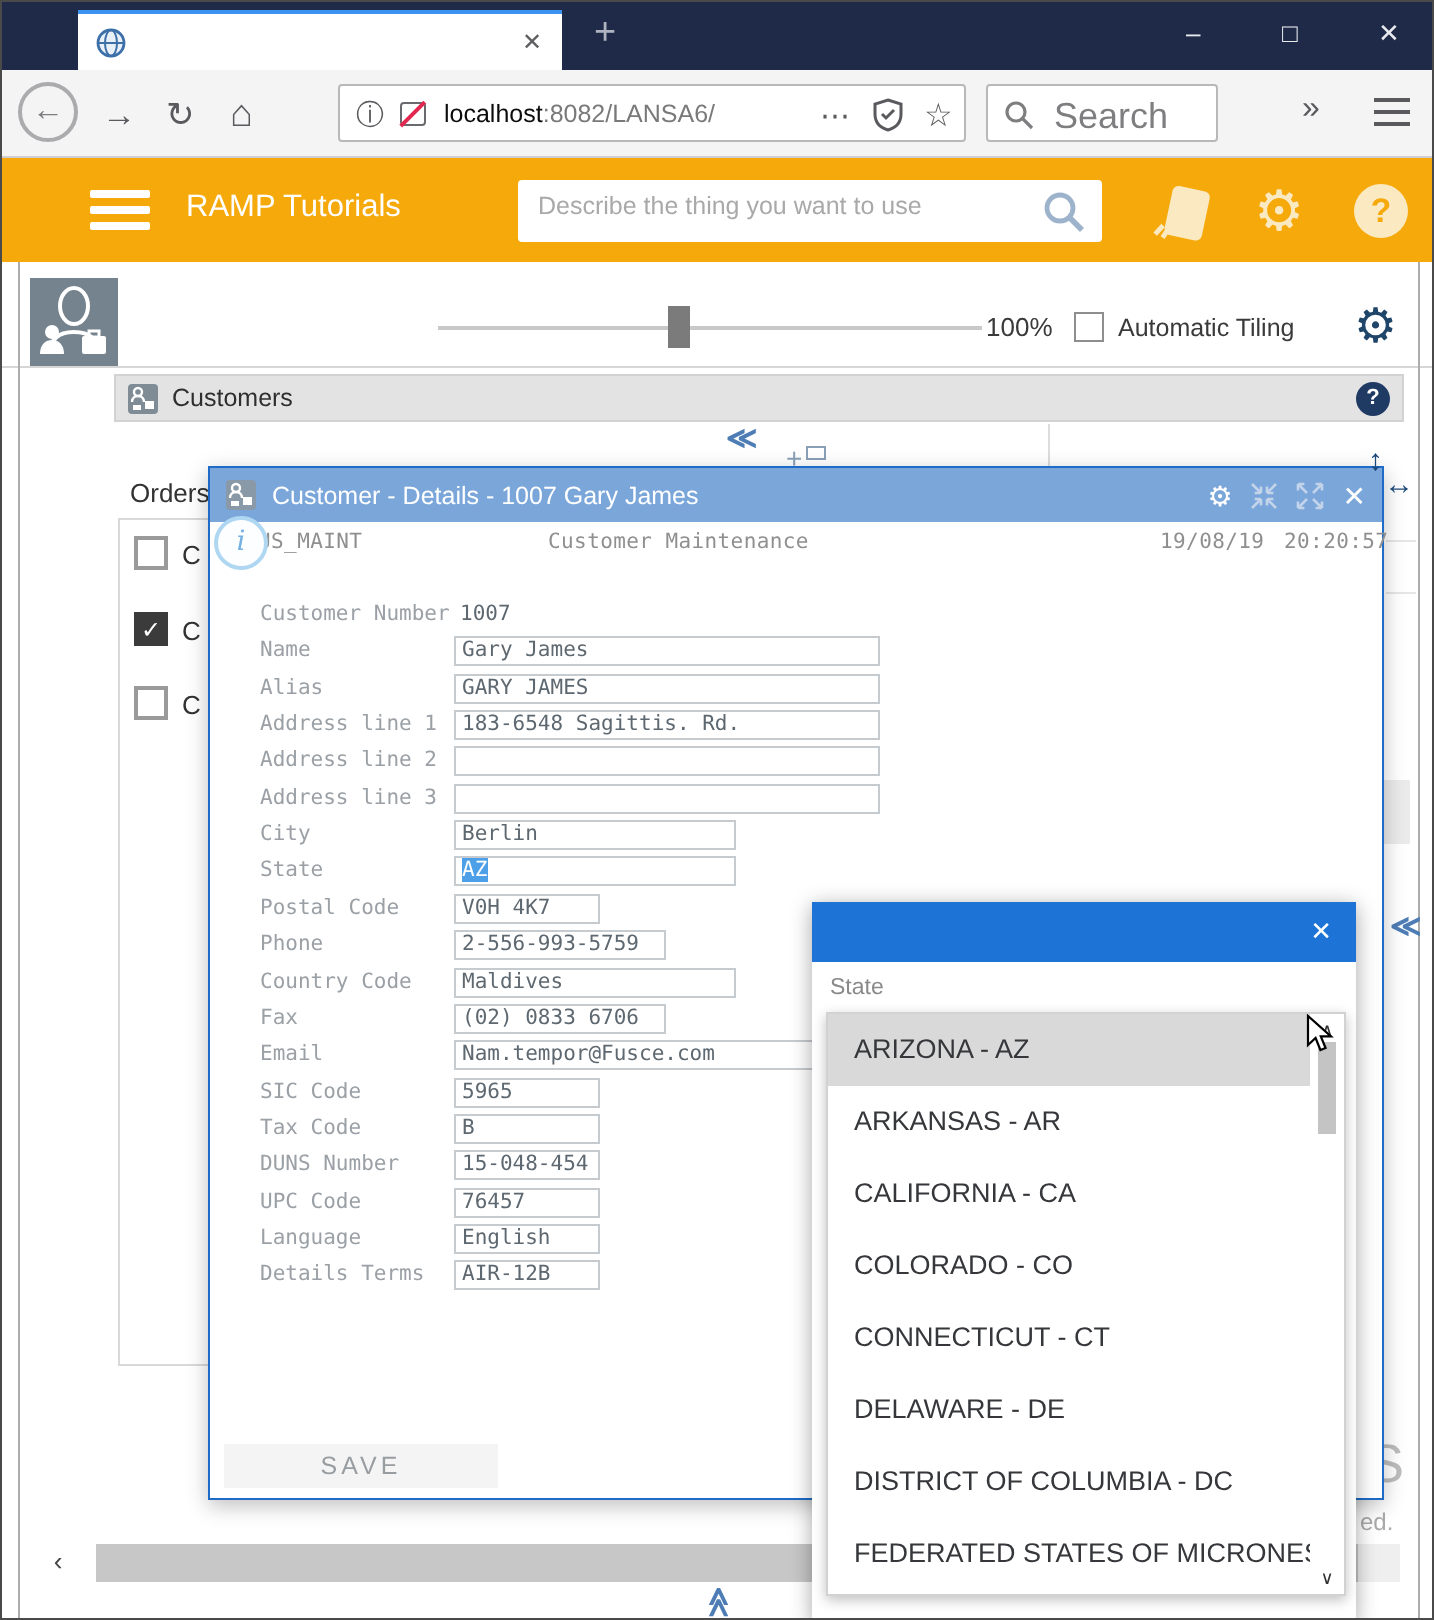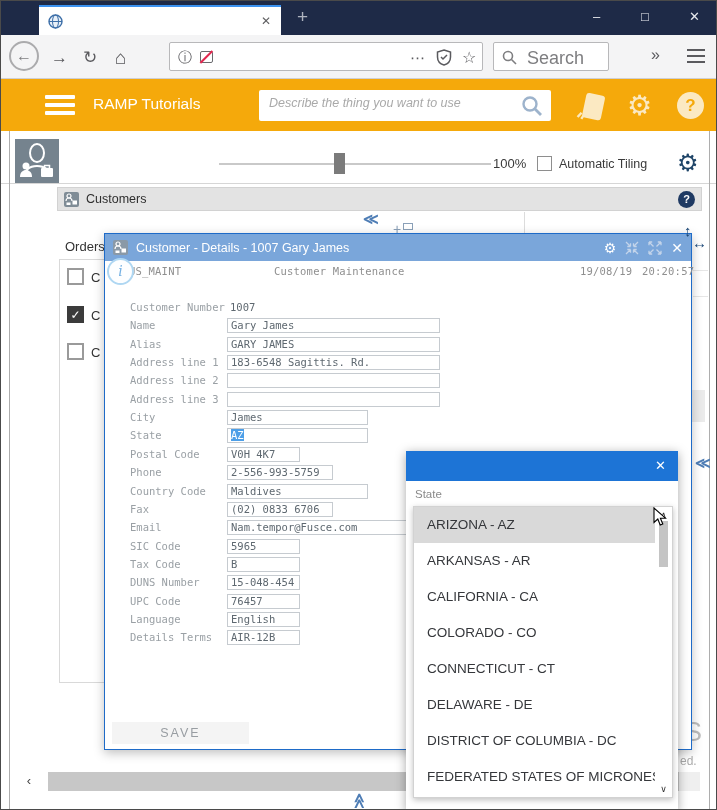--- a/index.html
+++ b/index.html
@@ -31,21 +31,21 @@
                    font-family:"Liberation Sans",sans-serif;color:#6d28d9;background:transparent;}
   .searchbox input::placeholder{color:#7E7E80;opacity:1;}
   .hamb{width:18px;height:2px;background:#5A5A5E;position:absolute;}
 
   
   .appheader{left:0;top:78px;width:717px;height:52px;background:#F5A90B;}
   .hambw{width:30px;height:4px;background:#fff;border-radius:1px;position:absolute;}
   .apptitle{left:92px;top:94px;color:#fff;font-size:15.5px;}
   .appsearch{left:258px;top:89px;width:292px;height:31px;background:#fff;border-radius:2px;}
   .appsearch input{position:absolute;left:8px;top:5px;width:240px;border:none;outline:none;font-size:12.5px;
-                   font-family:"Liberation Sans",sans-serif;color:#555;background:transparent;font-style:italic;}
+                   font-family:"Liberation Sans",sans-serif;color:#555;background:transparent;}
   .appsearch input::placeholder{color:#A9A9A9;opacity:1;}
   .cream{color:#FBE9C2;}
   .helpcirc{left:676px;top:91px;width:27px;height:27px;border-radius:50%;background:#FBE9C2;
             color:#F5A90B;font-weight:bold;font-size:17px;text-align:center;line-height:27px;}
 
   
   .apptb{left:0;top:130px;width:717px;height:53px;background:#fff;border-bottom:1px solid #D6D6D6;}
   .avatarbox{left:14px;top:138px;width:44px;height:44px;background:#75838E;}
   .slidertrack{left:218px;top:162px;width:272px;height:2px;background:#C9C9C9;}
   .sliderhandle{left:333px;top:152px;width:11px;height:21px;background:#7B7B7B;}
@@ -136,20 +136,21 @@
   <div class="abs winbtn" style="left:688px">✕</div>
 
   <div class="abs navbar"></div>
   <div class="abs backcirc">←</div>
   <div class="abs navico" style="left:50px;top:47px">→</div>
   <div class="abs navico" style="left:82px;top:46px">↻</div>
   <div class="abs navico" style="left:114px;top:46px;font-size:19px">⌂</div>
   <div class="abs urlbox">
     <div class="abs navico" style="left:8px;top:6px;font-size:14px">ⓘ</div>
     <div class="abs plugico"></div>
+    <div class="abs url-text"><b>localhost</b><span>:8082/LANSA6/</span></div>
     <div class="abs url-fade"></div>
     <div class="abs navico" style="left:240px;top:6px;font-size:15px">⋯</div>
     <svg class="abs" style="left:266px;top:6px" width="16" height="17" viewBox="0 0 16 17">
       <path d="M8 1 L14.5 3 V8 C14.5 12.5 11.5 15 8 16 C4.5 15 1.5 12.5 1.5 8 V3 Z" fill="none" stroke="#5A5A5E" stroke-width="1.5"></path>
       <path d="M5 8 l2 2 l4 -4" fill="none" stroke="#5A5A5E" stroke-width="1.5"></path>
     </svg>
     <div class="abs navico" style="left:292px;top:5px;font-size:16px">☆</div>
   </div>
   <div class="abs searchbox">
     <svg class="abs" style="left:8px;top:7px" width="15" height="15" viewBox="0 0 15 15">
@@ -311,21 +312,21 @@
         <div class="frm-row" style="top: 73.4px;">
           <span class="frm-label">Address line 2</span>
           <div class="frm-box" style="width: 213px;"><span></span></div>
         </div>
         <div class="frm-row" style="top: 91.75px;">
           <span class="frm-label">Address line 3</span>
           <div class="frm-box" style="width: 213px;"><span></span></div>
         </div>
         <div class="frm-row" style="top: 110.1px;">
           <span class="frm-label">City</span>
-          <div class="frm-box" style="width: 141px;"><span>James</span></div>
+          <div class="frm-box" style="width: 141px;"><span>Berlin</span></div>
         </div>
         <div class="frm-row" style="top: 128.45px;">
           <span class="frm-label">State</span>
           <div class="frm-box" style="width: 141px;"><span class="selval">AZ</span></div>
         </div>
         <div class="frm-row" style="top: 146.8px;">
           <span class="frm-label">Postal Code</span>
           <div class="frm-box" style="width: 73px;"><span>V0H 4K7</span></div>
         </div>
         <div class="frm-row" style="top: 165.15px;">

